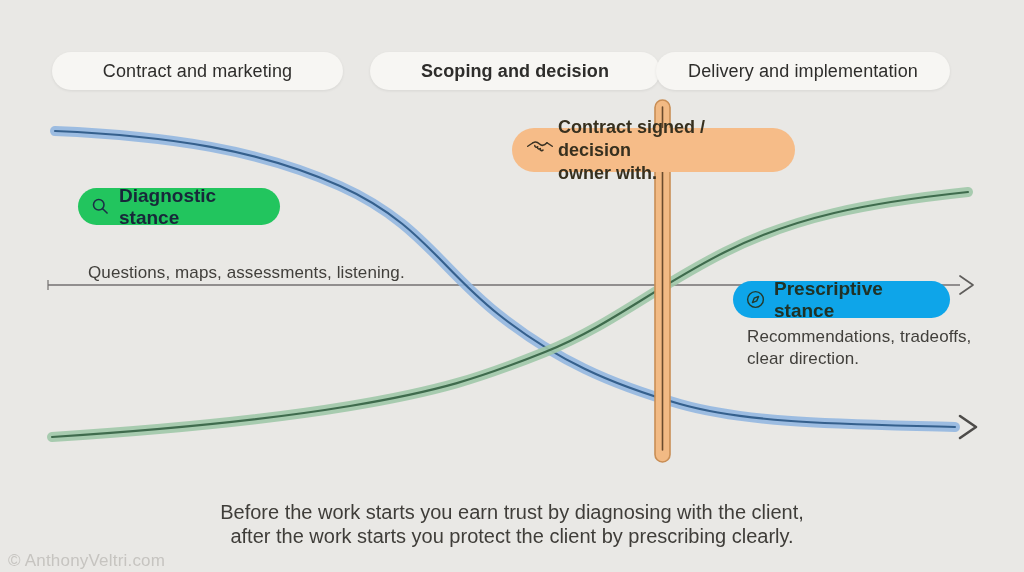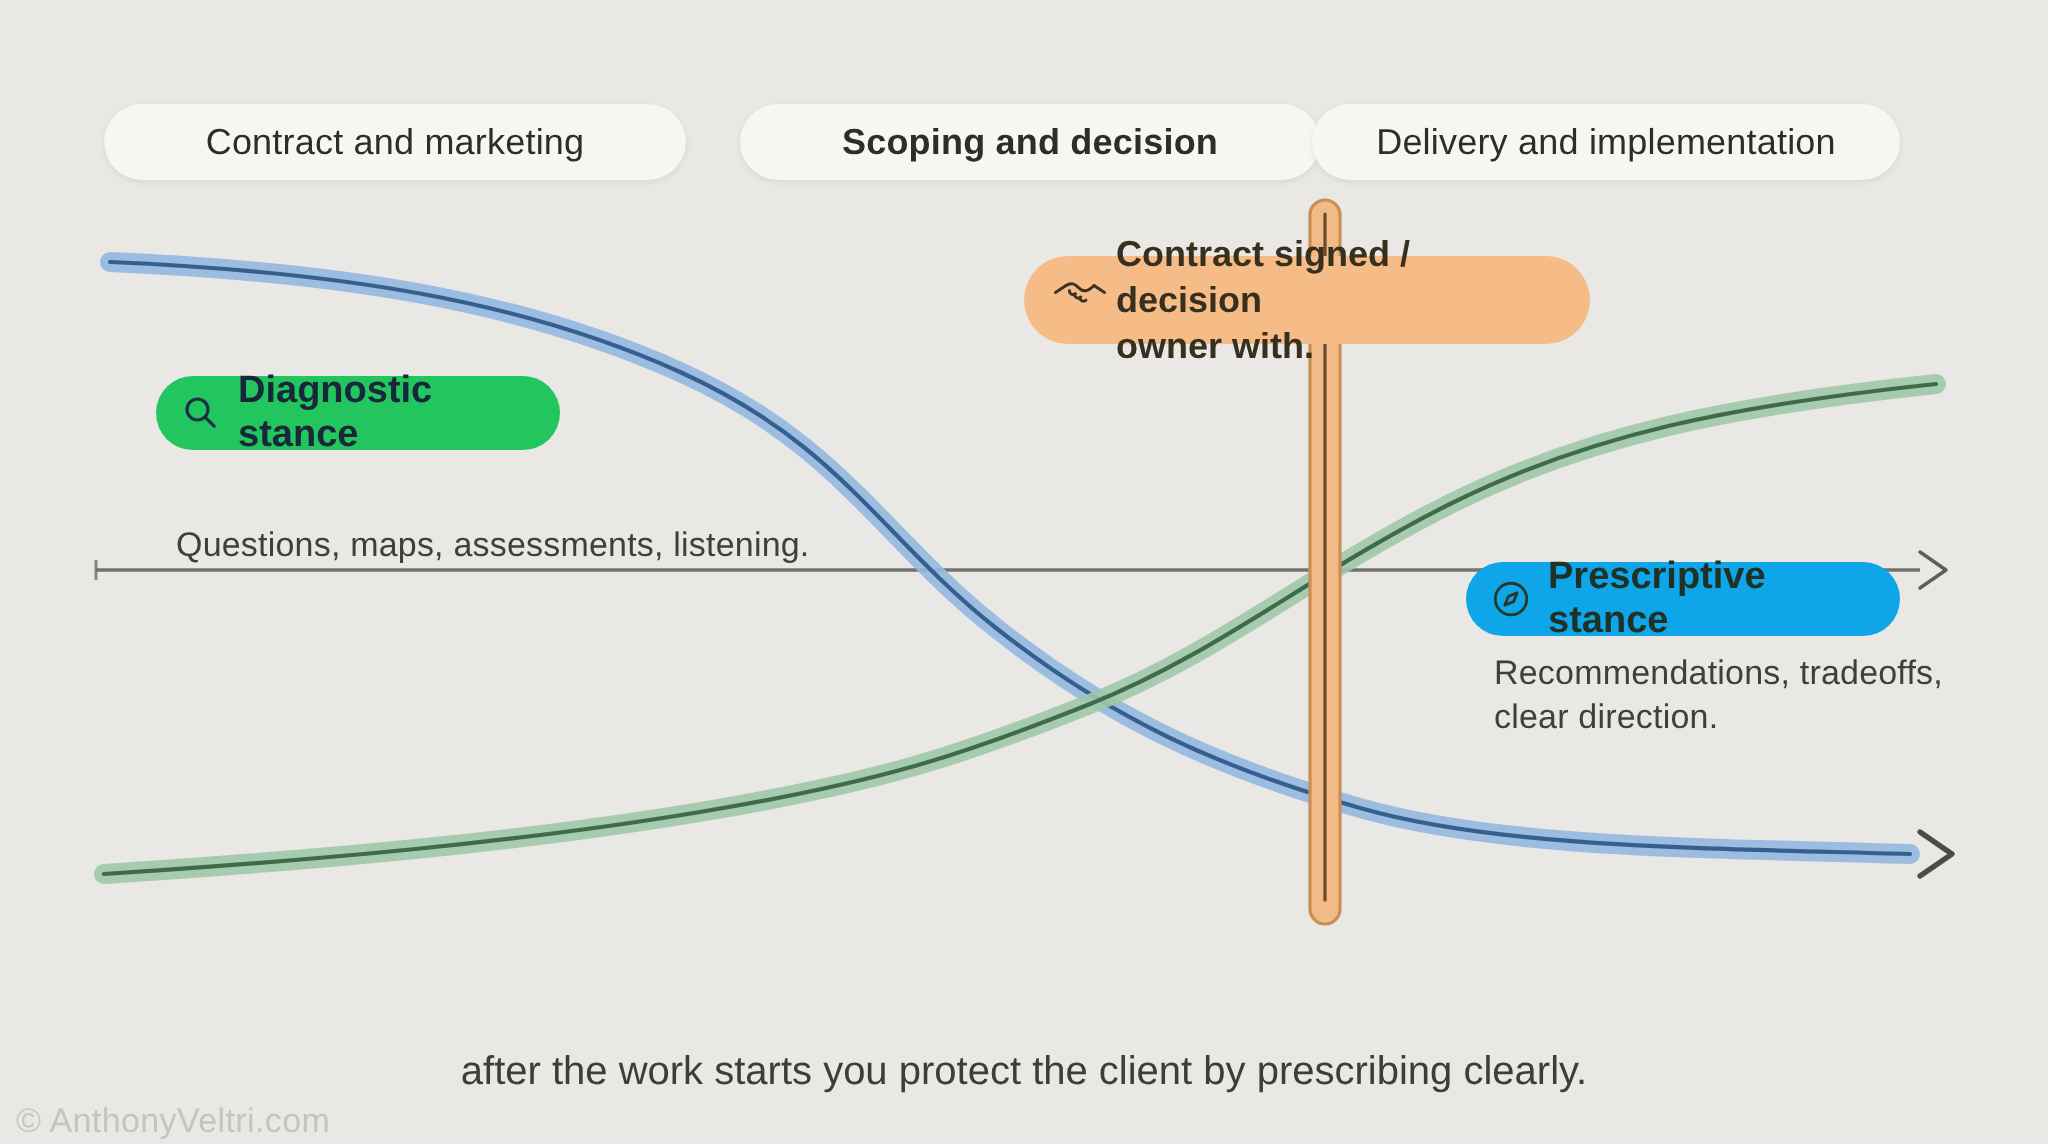--- a/index.html
+++ b/index.html
@@ -126,19 +126,19 @@
       </svg>
     </span>
     <span>Prescriptive stance</span>
   </div>
   <div class="stance-desc prescriptive-desc">
     <span>Recommendations, tradeoffs,</span><br>
     <span>clear direction.</span>
   </div>
 
   <div class="footer-text">
-    <br>
+    <span>Before the work starts you earn trust by diagnosing with the client,</span><br>
     <span>after the work starts you protect the client by prescribing clearly.</span>
   </div>
 
   <div class="watermark">© AnthonyVeltri.com</div>
 
 </div>
 
 </body></html>

